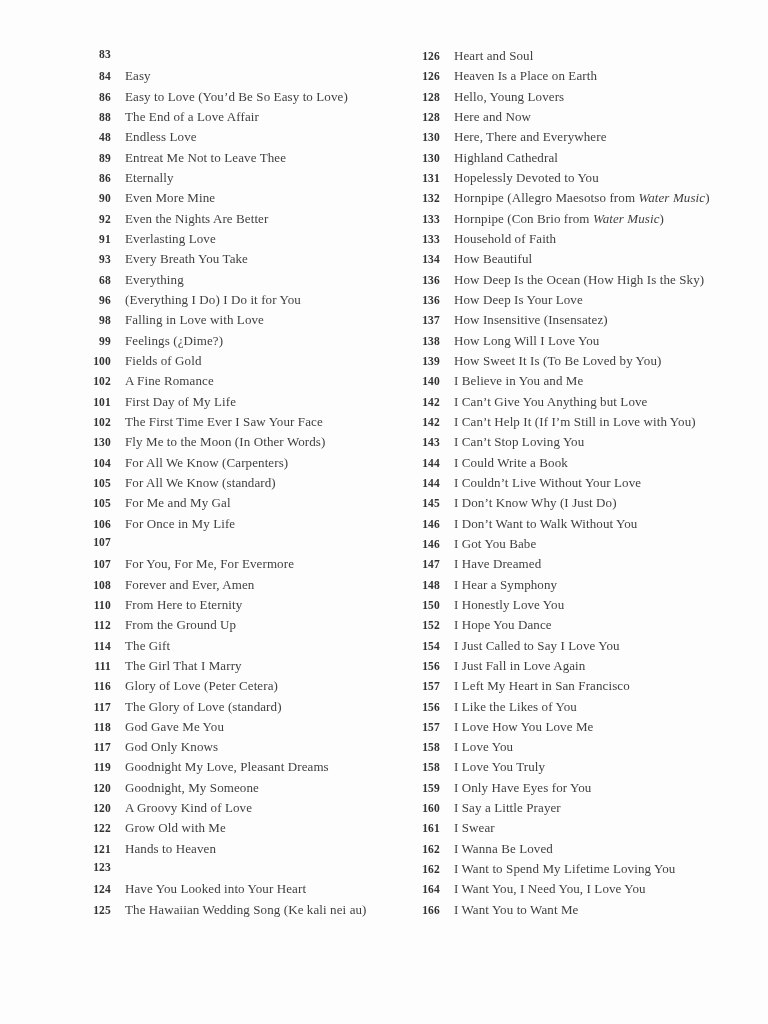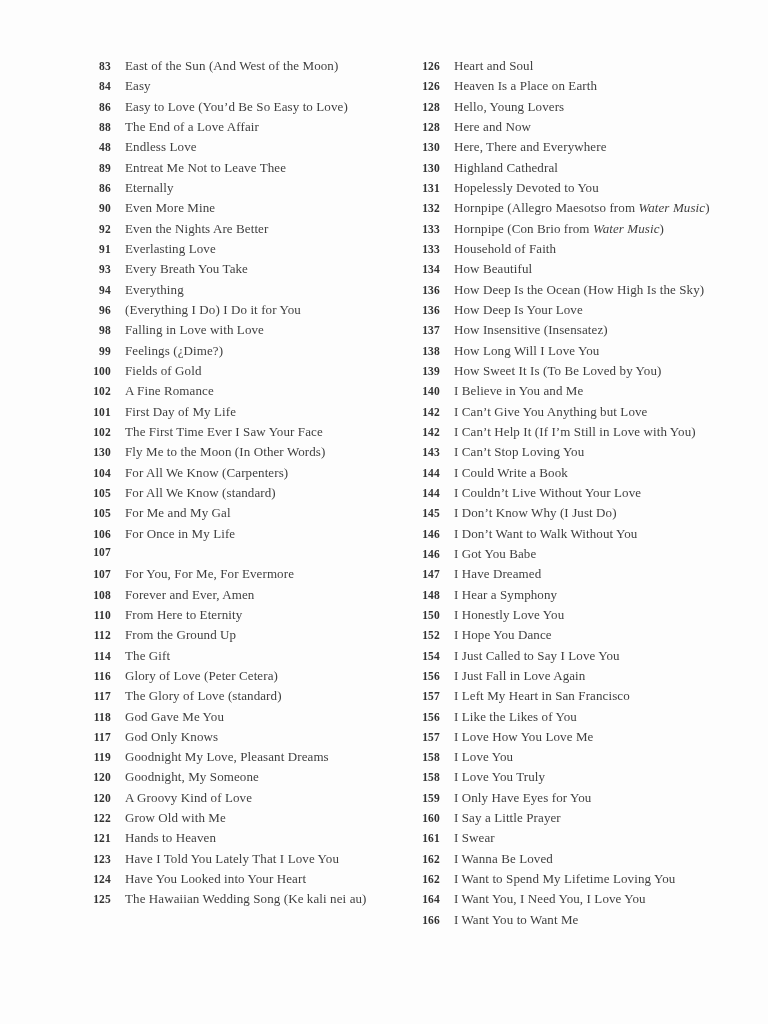--- a/index.html
+++ b/index.html
@@ -13,21 +13,21 @@
     font-family: "Liberation Serif", "DejaVu Serif", serif;
     overflow: hidden;
     position: relative;
   }
   .page {
     position: absolute;
     inset: 0;
   }
   .col {
     position: absolute;
-    top: 58px;
+    top: 48px;
     white-space: nowrap;
   }
   .col-left  { left: 75px;  }
   .col-right { left: 404px; }
   .row {
     display: flex;
     align-items: baseline;
     height: 20.33px;
   }
   .num {
@@ -47,21 +47,20 @@
   }
   .title i { }
 </style>
 </head>
 <body>
 
 <div class="page">
   <div class="col col-left">
       <div class="row">
         <span class="num">83</span>
-        <span class="title">East of the Sun (And West of the Moon)</span>
       </div>
       <div class="row">
         <span class="num">84</span>
         <span class="title">Easy</span>
       </div>
       <div class="row">
         <span class="num">86</span>
         <span class="title">Easy to Love (You’d Be So Easy to Love)</span>
       </div>
       <div class="row">
@@ -90,21 +89,21 @@
       </div>
       <div class="row">
         <span class="num">91</span>
         <span class="title">Everlasting Love</span>
       </div>
       <div class="row">
         <span class="num">93</span>
         <span class="title">Every Breath You Take</span>
       </div>
       <div class="row">
-        <span class="num">94</span>
+        <span class="num">68</span>
         <span class="title">Everything</span>
       </div>
       <div class="row">
         <span class="num">96</span>
         <span class="title">(Everything I Do) I Do it for You</span>
       </div>
       <div class="row">
         <span class="num">98</span>
         <span class="title">Falling in Love with Love</span>
       </div>
@@ -165,20 +164,24 @@
       </div>
       <div class="row">
         <span class="num">112</span>
         <span class="title">From the Ground Up</span>
       </div>
       <div class="row">
         <span class="num">114</span>
         <span class="title">The Gift</span>
       </div>
       <div class="row">
+        <span class="num">111</span>
+        <span class="title">The Girl That I Marry</span>
+      </div>
+      <div class="row">
         <span class="num">116</span>
         <span class="title">Glory of Love (Peter Cetera)</span>
       </div>
       <div class="row">
         <span class="num">117</span>
         <span class="title">The Glory of Love (standard)</span>
       </div>
       <div class="row">
         <span class="num">118</span>
         <span class="title">God Gave Me You</span>
@@ -202,21 +205,20 @@
       <div class="row">
         <span class="num">122</span>
         <span class="title">Grow Old with Me</span>
       </div>
       <div class="row">
         <span class="num">121</span>
         <span class="title">Hands to Heaven</span>
       </div>
       <div class="row">
         <span class="num">123</span>
-        <span class="title">Have I Told You Lately That I Love You</span>
       </div>
       <div class="row">
         <span class="num">124</span>
         <span class="title">Have You Looked into Your Heart</span>
       </div>
       <div class="row">
         <span class="num">125</span>
         <span class="title">The Hawaiian Wedding Song (Ke kali nei au)</span>
       </div>
     </div>

